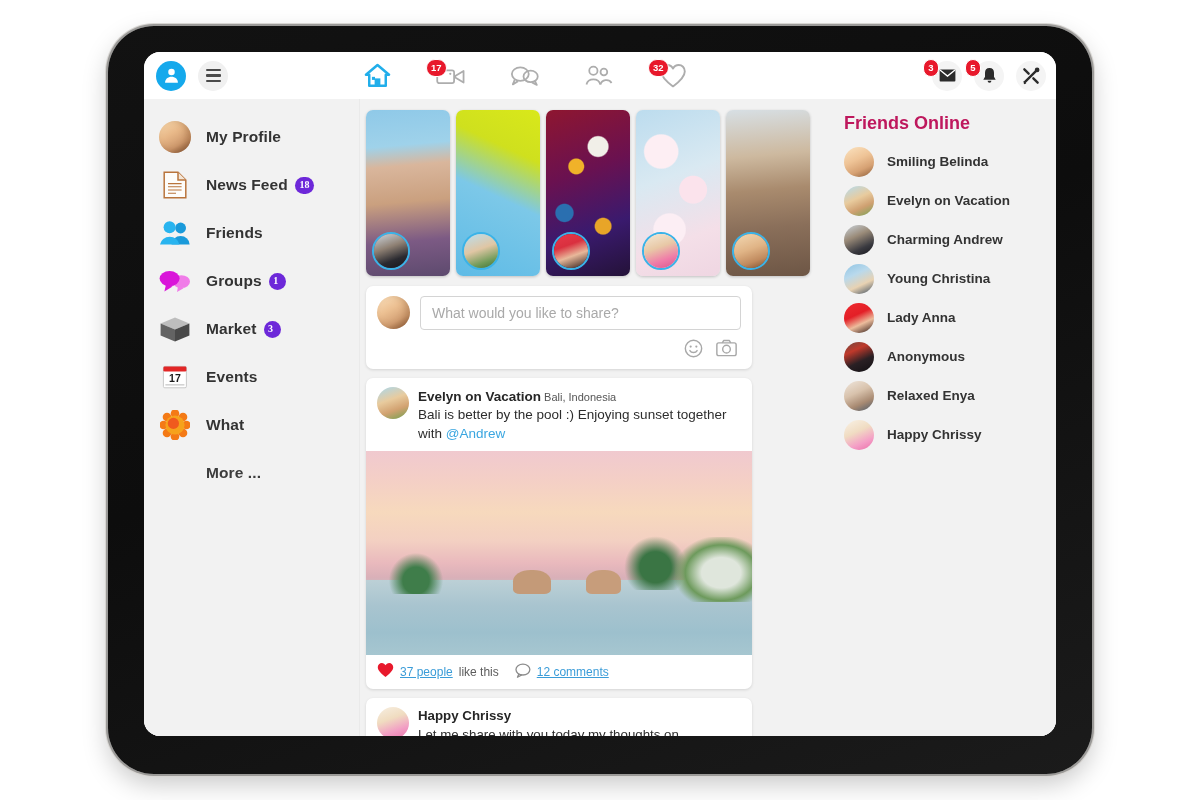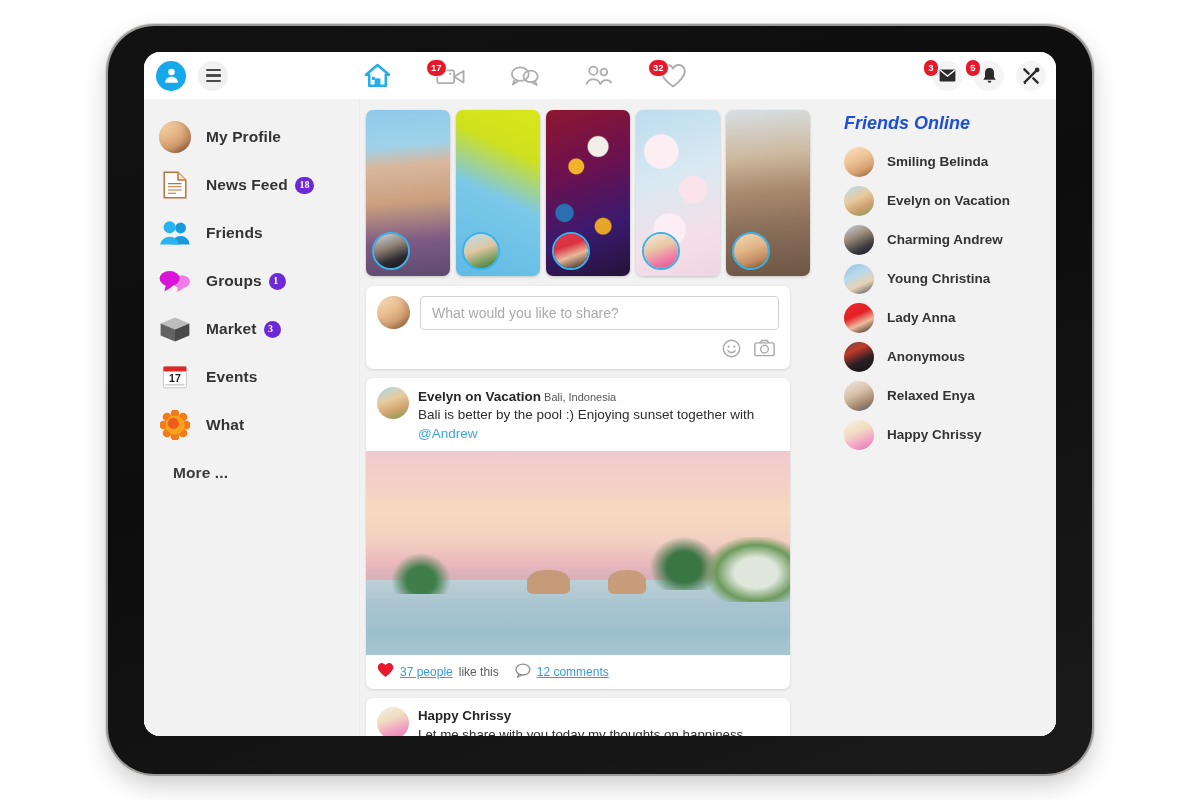--- a/index.html
+++ b/index.html
@@ -103,21 +103,21 @@
     display: flex; align-items: center;
     padding-left: 13px;
     gap: 13px;
   }
   .side-ico { width: 36px; height: 36px; flex: none;
     display: flex; align-items: center; justify-content: center; }
   .side-label {
     font-size: 15.5px; font-weight: bold; color: #333333;
     letter-spacing: .1px;
   }
-  .side-item.more { padding-left: 29px; }
+  .side-item.more { padding-left: 62px; }
   .side-item.more .side-label { color: #3c3c3c; }
   .side-badge {
     background: #6d28d9; color: #fff;
     border-radius: 999px;
     font-size: 10px; font-weight: bold;
     line-height: 1;
     padding: 3.5px 4.5px 4px;
     min-width: 17px; text-align: left;
     margin-left: 7px;
     display: inline-block;
@@ -130,21 +130,21 @@
     box-shadow: inset -4px -2px 7px rgba(120,70,30,.35);
   }
 
   
   #feed { width: 456px; flex: none; padding: 11px 0 0 6px; }
   .card {
     background: #fff;
     border-radius: 7px;
     box-shadow: 0 1px 3px rgba(0,0,0,0.13);
     margin-bottom: 9px;
-    width: 424px;
+    width: 386px;
   }
 
   
   #stories { display: flex; gap: 6px; margin-bottom: 10px; }
   .story {
     position: relative;
     width: 84px; height: 166px;
     border-radius: 7px;
     overflow: hidden;
     box-shadow: 0 1px 3px rgba(0,0,0,.2);
@@ -188,21 +188,21 @@
   .foot-grp { display: flex; align-items: center; gap: 6px; font-size: 12px; }
   .lnk { color: #3a9cd8; text-decoration: underline; }
   .muted { color: #5c5c5c; }
 
   .post2-body { padding: 9px 11px 10px; display: flex; gap: 9px; }
   .p2-lines { font-size: 13.3px; color: #2d2d2d; line-height: 1.42; }
   .p2-name { font-size: 13.3px; font-weight: bold; color: #262626; }
 
   
   #rightpanel { flex: 1; padding: 14px 0 0 28px; background: #f2f2f2; }
-  #fo-title { font-size: 18px; font-weight: bold; color: #1d4ed8; margin-bottom: 8px; font-style: italic; }
+  #fo-title { font-size: 18px; font-weight: bold; color: #be185d; margin-bottom: 8px; }
   .fo-item { height: 39px; display: flex; align-items: center; gap: 13px; }
   .fo-ava { width: 30px; height: 30px; border-radius: 50%; flex: none; overflow: hidden; }
   .fo-name { font-size: 13.5px; font-weight: bold; color: #333; }
 </style>
 </head>
 <body>
 
 <div id="tablet-frame"></div>
 
 <div id="tablet-screen">

